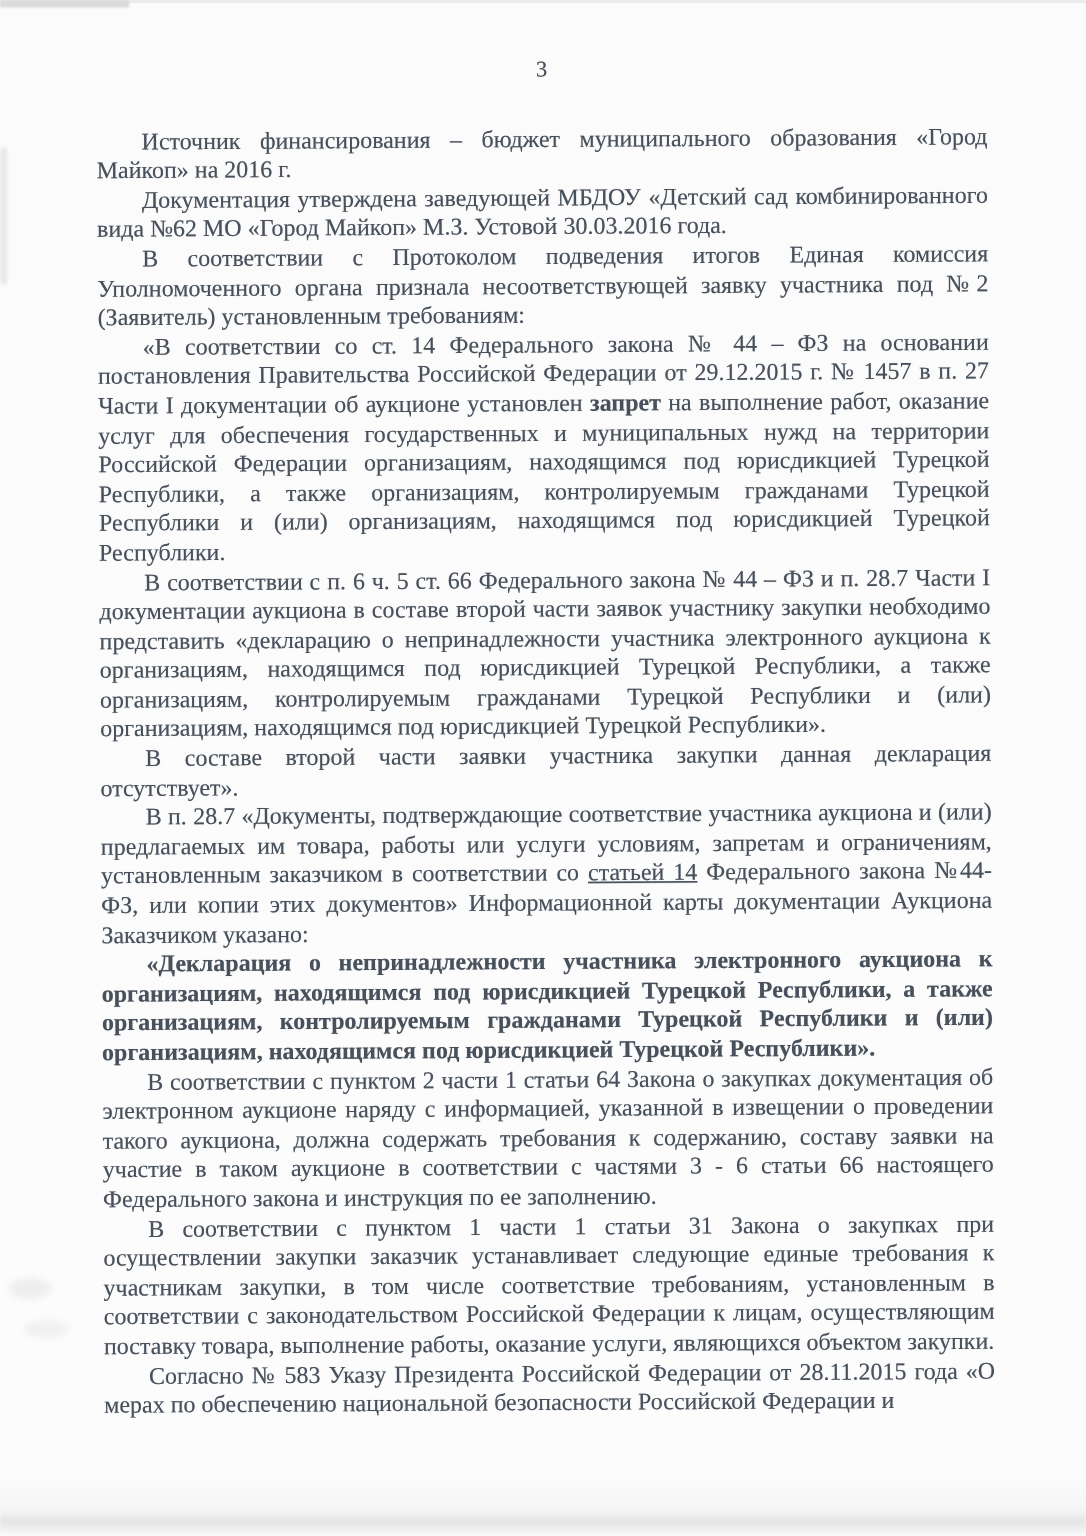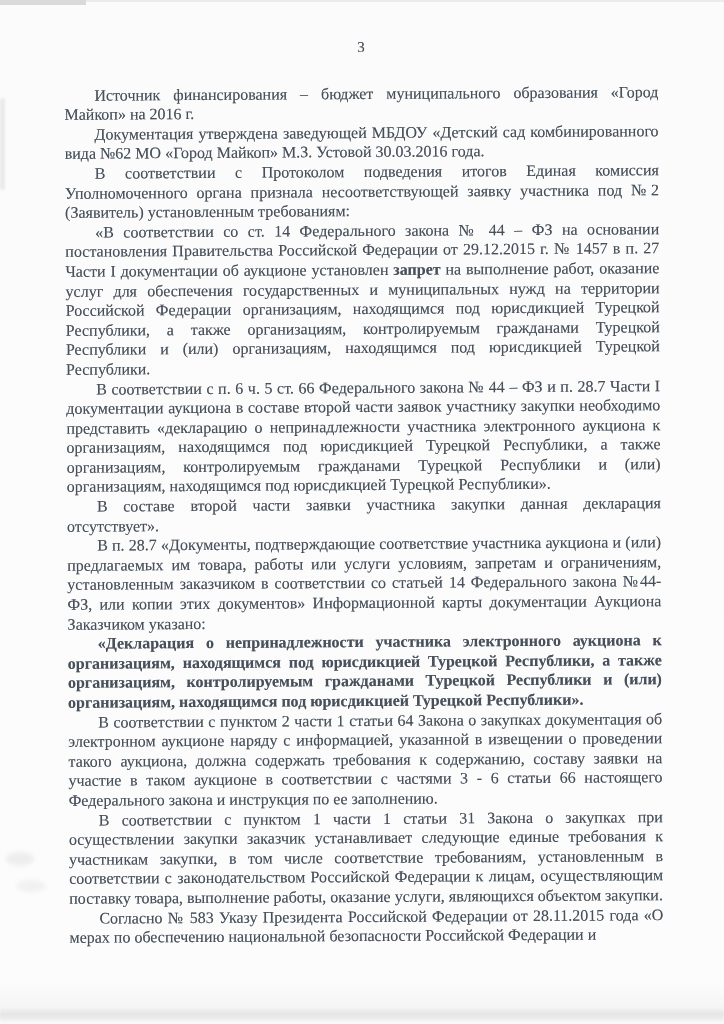--- a/index.html
+++ b/index.html
@@ -58,21 +58,21 @@
   .page-num {
     text-align: center;
     margin: 0 0 26px 0;
     font-size: 15px;
   }
   .para {
     margin: 0;
     text-indent: 30px;
   }
   .bold { font-weight: bold; }
-  .underline { }
+  .underline { text-decoration: underline; }
 </style>
 </head>
 <body>
 
 <div class="scan-page">
   <div class="art-top-line"></div>
   <div class="art-top-corner"></div>
   <div class="art-left-smudge"></div>
   <div class="art-spot-a"></div>
   <div class="art-spot-b"></div>

